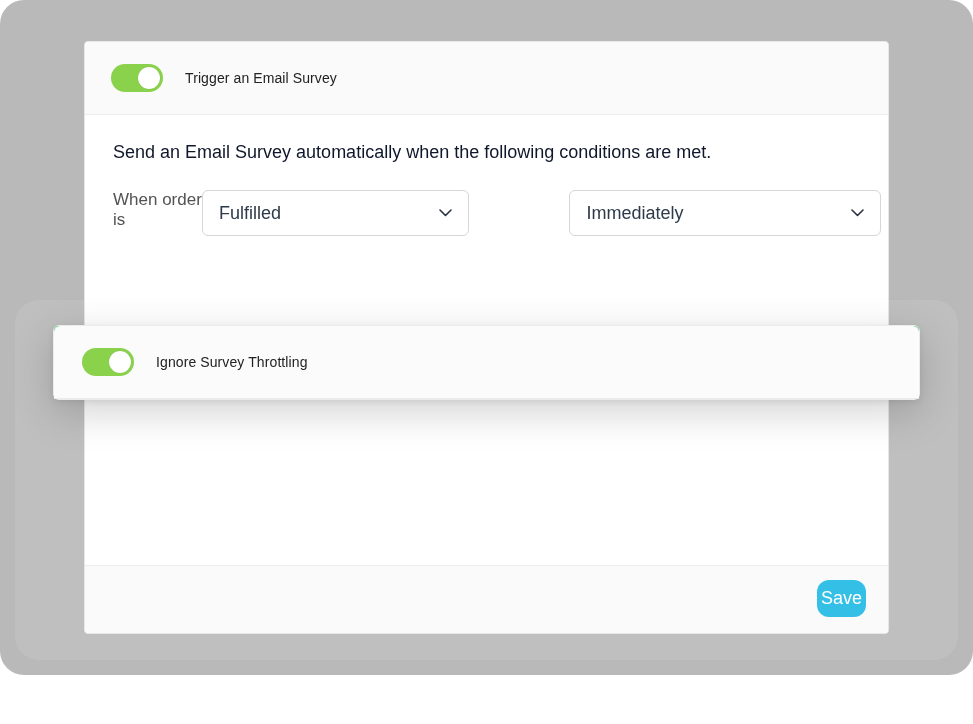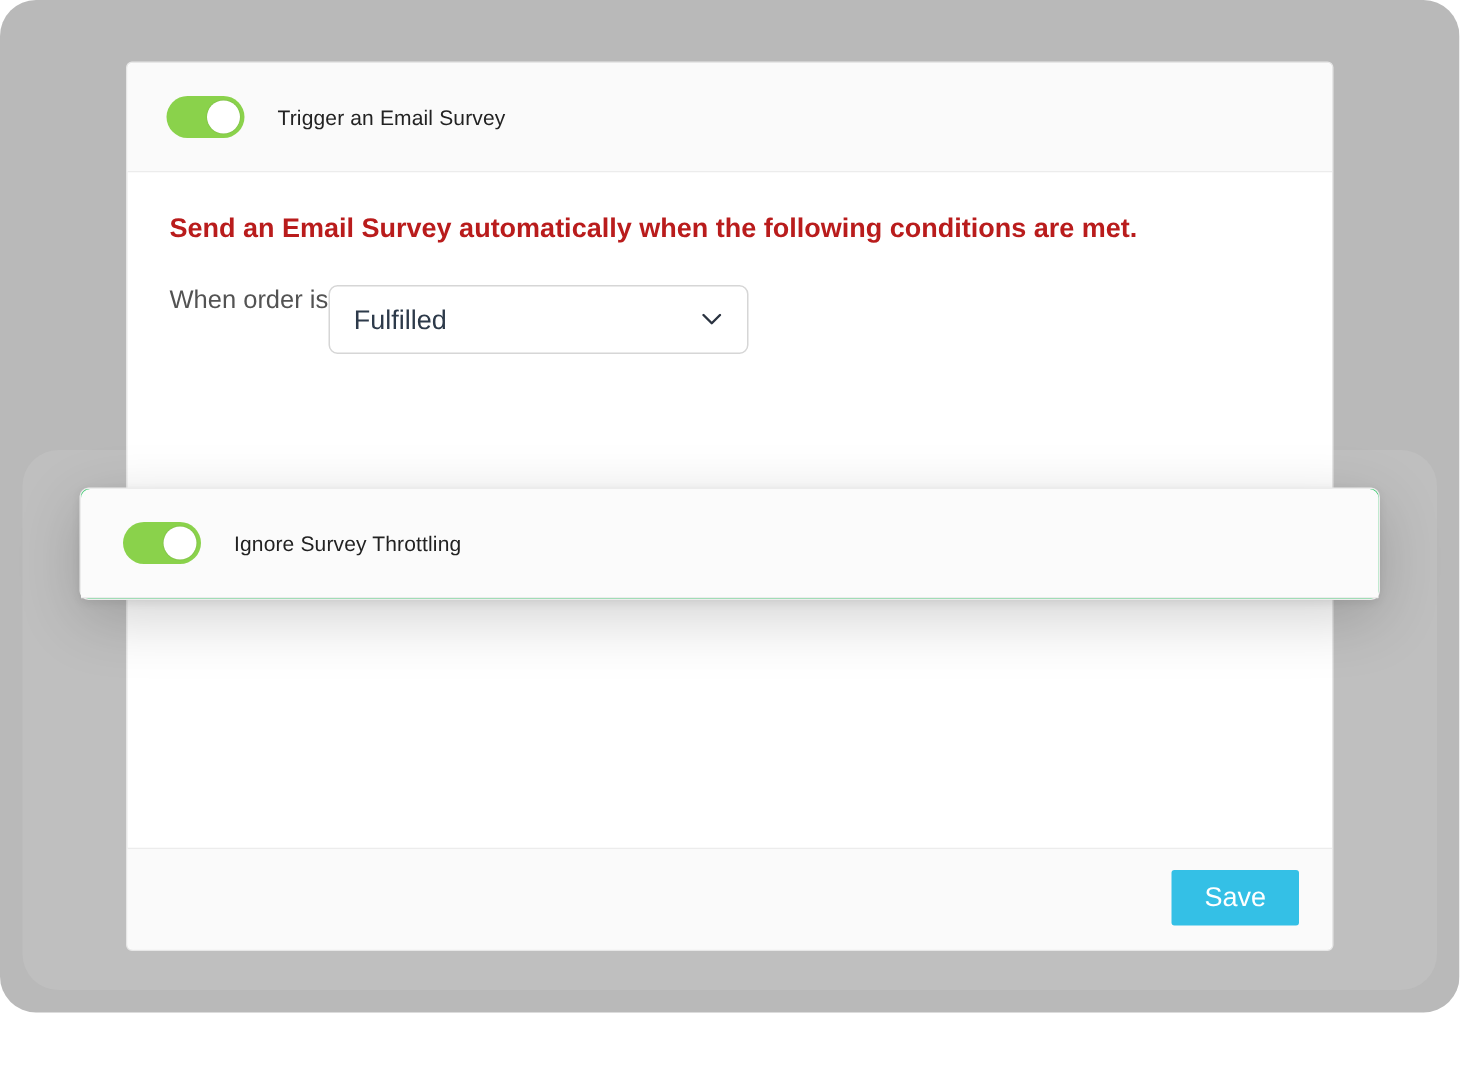--- a/index.html
+++ b/index.html
@@ -72,39 +72,38 @@
       font-weight: 400;
       color: #222;
       margin-left: 22px;
       letter-spacing: 0.1px;
     }
     .panel-body {
       padding: 24px 28px 18px 28px;
     }
     .description {
       font-size: 18px;
-      color: #b91c1c;
+      color: #0f172a;
       line-height: 1.5;
       margin-bottom: 24px;
-      font-weight: bold;
     }
     .form-row {
       display: flex;
       gap: 100px;
     }
     .form-group {
       display: flex;
     }
     .form-label {
       font-size: 17px;
       color: #535353;
       margin-bottom: 10px;
     }
     .select {
-      width: 280px;
+      width: 312px;
       height: 46px;
       border: 1px solid #d6d6d6;
       border-radius: 6px;
       display: flex;
       align-items: center;
       justify-content: space-between;
       padding: 12px 16px;
       cursor: pointer;
       background: #fff;
     }
@@ -126,24 +125,24 @@
       border-top: 1px solid #ececec;
       background: #fafafa;
       display: flex;
       justify-content: flex-end;
       border-radius: 0 0 4px 4px;
     }
     .save-btn {
       background: #34c0e6;
       color: #fff;
       border: none;
-      border-radius: 2px;
+      border-radius: 12px;
       font-size: 18px;
       font-weight: 400;
-      padding: 8px 22px;
+      padding: 8px 4px;
       cursor: pointer;
     }
     .panel-throttle {
       position: absolute;
       top: 325px;
       left: 53px;
       width: 867px;
       background: #22c55e;
       border: 1px solid #ececec;
       border-radius: 6px;
@@ -186,20 +185,28 @@
         <div class="select">
           <span class="select-value">Fulfilled</span>
           <span class="chevron">
             <svg width="13" height="8" viewBox="0 0 13 8" fill="none">
                 <path d="M1 1L6.5 6.5L12 1" stroke="#2a3340" stroke-width="1.6" stroke-linecap="round" stroke-linejoin="round"></path>
               </svg>
           </span>
         </div>
       </div>
       <div class="form-group">
+        <div class="select">
+          <span class="select-value">Immediately</span>
+          <span class="chevron">
+            <svg width="13" height="8" viewBox="0 0 13 8" fill="none">
+                <path d="M1 1L6.5 6.5L12 1" stroke="#2a3340" stroke-width="1.6" stroke-linecap="round" stroke-linejoin="round"></path>
+              </svg>
+          </span>
+        </div>
       </div>
     </div>
   </div>
   <div class="panel-footer">
     <button class="save-btn">Save</button>
   </div>
 </div>
 
 <div class="panel-throttle">
   <div class="panel-header">

